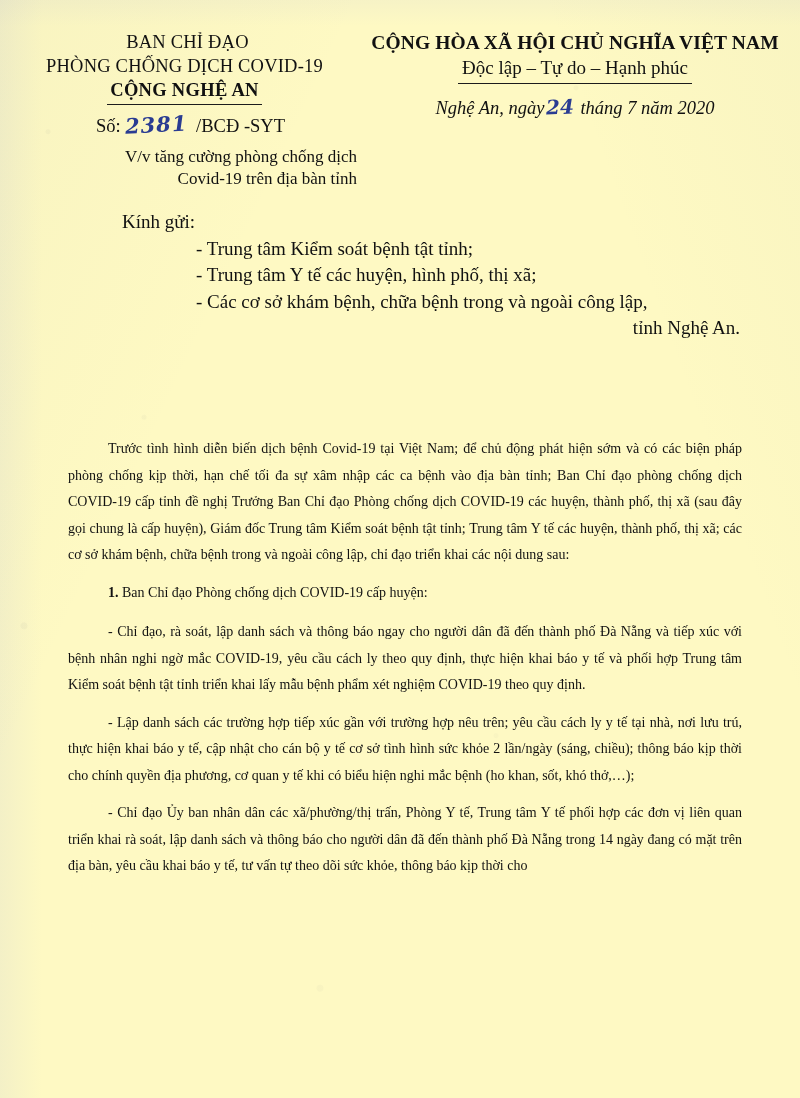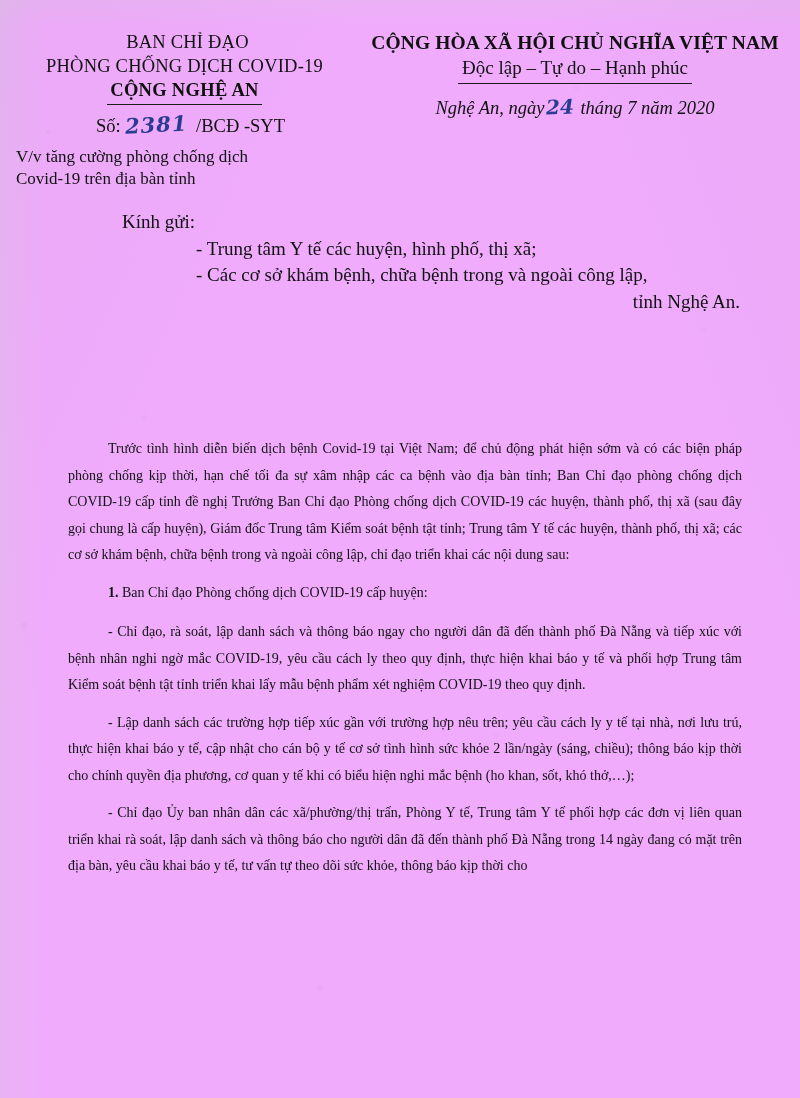--- a/index.html
+++ b/index.html
@@ -7,21 +7,21 @@
     margin: 0;
     padding: 0;
     background: #ffffff;
   }
 
   .page {
     position: relative;
     width: 800px;
     height: 1098px;
     margin: 0 auto;
-    background: #f0abfc;
+    background: #fef9c3;
     overflow: hidden;
     font-family: "Liberation Serif", "DejaVu Serif", serif;
     color: #111111;
   }
 
   
   .scan-texture {
     position: absolute;
     inset: 0;
     pointer-events: none;
@@ -102,21 +102,21 @@
     letter-spacing: 1px;
     padding: 0 9px 0 4px;
     transform: rotate(-3deg);
     display: inline-block;
   }
 
   .subject {
     margin-top: 8px;
     font-size: 17px;
     line-height: 22px;
-    text-align: left;
+    text-align: right;
     padding-left: 4px;
   }
 
   .nation-title {
     font-size: 19.5px;
     font-weight: bold;
     letter-spacing: .1px;
     line-height: 25px;
     white-space: nowrap;
   }
@@ -219,20 +219,21 @@
         <div class="date-line">
           <span>Nghệ An, ngày</span><span class="handwritten-day">24</span><span>tháng 7 năm 2020</span>
         </div>
       </div>
 
     </div>
 
     <div class="recipients">
       <p class="recipients-label">Kính gửi:</p>
       <div class="recipient-list">
+        <p class="recipient-item">- Trung tâm Kiểm soát bệnh tật tỉnh;</p>
         <p class="recipient-item">- Trung tâm Y tế các huyện, hình phố, thị xã;</p>
         <p class="recipient-item">- Các cơ sở khám bệnh, chữa bệnh trong và ngoài công lập,</p>
       </div>
       <p class="recipients-closing">tỉnh Nghệ An.</p>
     </div>
 
     <div class="body-text">
 
       <p class="para">Trước tình hình diễn biến dịch bệnh Covid-19 tại Việt Nam; để chủ động phát hiện sớm và có các biện pháp phòng chống kịp thời, hạn chế tối đa sự xâm nhập các ca bệnh vào địa bàn tỉnh; Ban Chỉ đạo phòng chống dịch COVID-19 cấp tỉnh đề nghị Trưởng Ban Chỉ đạo Phòng chống dịch COVID-19 các huyện, thành phố, thị xã (sau đây gọi chung là cấp huyện), Giám đốc Trung tâm Kiểm soát bệnh tật tỉnh; Trung tâm Y tế các huyện, thành phố, thị xã; các cơ sở khám bệnh, chữa bệnh trong và ngoài công lập, chỉ đạo triển khai các nội dung sau:</p>
 

